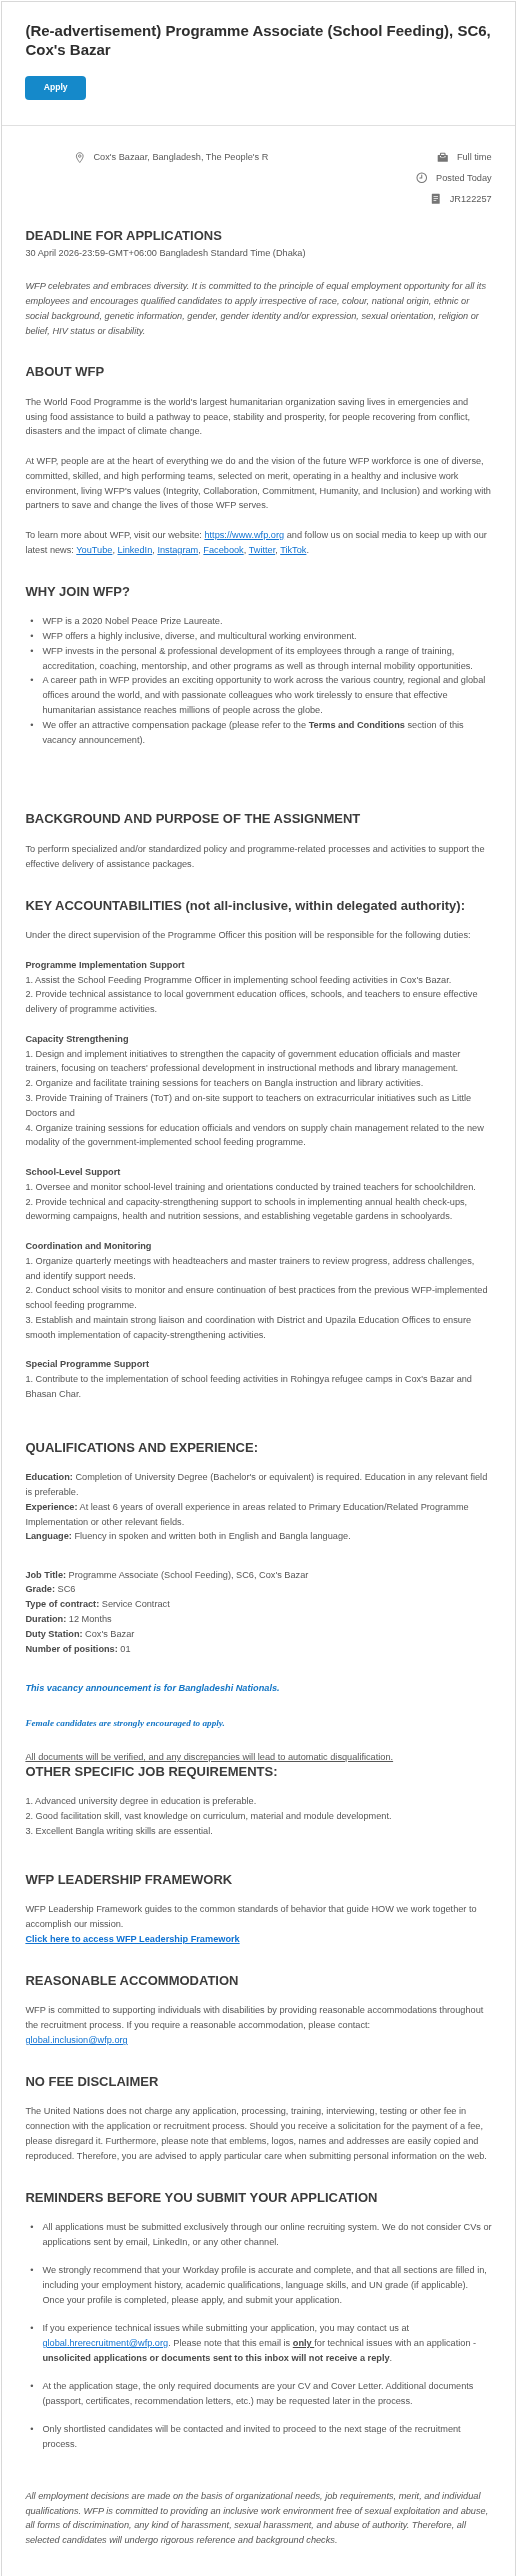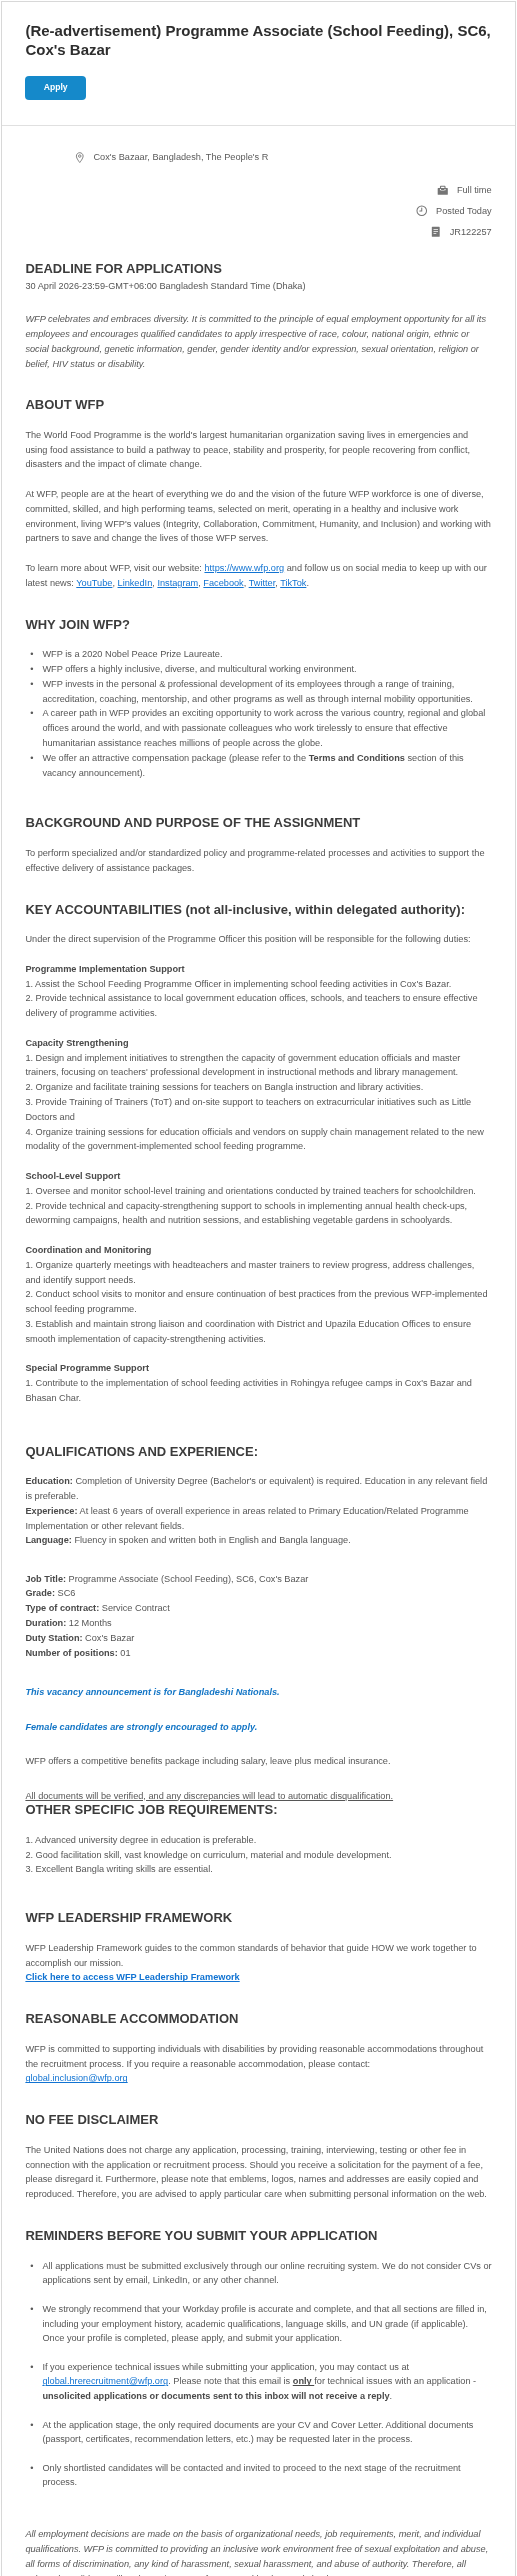--- a/index.html
+++ b/index.html
@@ -46,21 +46,21 @@
     padding:6.8px 18.4px;
     border:none;
     border-radius:4px;
     cursor:pointer;
     font-family:"Liberation Sans", sans-serif;
   }
   .divider{height:0.6px;background:var(--divider);}
   .content{padding:0 23.4px 37px;}
   .meta{display:flex;padding-top:24.6px;}
   .meta-left{width:243px;}
-  .meta-right{flex:1;margin-top:33px;}
+  .meta-right{flex:1;}
   .meta-row{display:flex;align-items:flex-start;margin-bottom:6.1px;color:#5a5a5a;justify-content:flex-end;}
   .meta-row .ic{width:13.5px;height:13.5px;margin-right:7.4px;flex:none;margin-top:0.6px;}
   .ic svg{display:block;}
   .sec-h{
     font-weight:bold;
     color:var(--heading);
     font-size:13px;
     margin:27px 0 0;
   }
   .para{margin:14.8px 0 0;}
@@ -83,21 +83,21 @@
   ul.dots.spaced li{margin-bottom:13.5px;}
   ul.dots.spaced li:last-child{margin-bottom:0;}
   .duty{margin-top:14.8px;}
   .duty .line{margin:0;}
   .notice{
     color:var(--notice);
     font-weight:bold;
     font-style:italic;
     margin:24.6px 0 0;
   }
-  .notice + .notice{margin-top:19.7px;}
+  .notice + .notice{margin-top:19.7px;font-family:Liberation Serif, serif;}
   .underline{text-decoration:underline;}
   .bu{font-weight:bold;text-decoration:underline;color:#4a4a4a;}
   .kv{margin:0;}
   .kv-block{margin-top:14.8px;}
   .gap-lg{margin-top:44px;}
   .link-line{margin:0;}
   .lead-link{font-weight:bold;}
 </style>
 </head>
 <body>
@@ -173,21 +173,21 @@
 
         <li><span>WFP offers a highly inclusive, diverse, and multicultural working environment.</span></li>
 
         <li><span>WFP invests in the personal &amp; professional development of its employees through a range of training, accreditation, coaching, mentorship, and other programs as well as through internal mobility opportunities.</span></li>
 
         <li><span>A career path in WFP provides an exciting opportunity to work across the various country, regional and global offices around the world, and with passionate colleagues who work tirelessly to ensure that effective humanitarian assistance reaches millions of people across the globe.</span></li>
 
         <li><span>We offer an attractive compensation package (please refer to the </span><span class="b">Terms and Conditions</span><span> section of this vacancy announcement).</span></li>
       </ul>
 
-    <h2 class="sec-h gap-lg" style="margin-top:36px">BACKGROUND AND PURPOSE OF THE ASSIGNMENT</h2>
+    <h2 class="sec-h gap-lg" style="margin-top:65px">BACKGROUND AND PURPOSE OF THE ASSIGNMENT</h2>
     <p class="para">To perform specialized and/or standardized policy and programme-related processes and activities to support the effective delivery of assistance packages.</p>
 
     <h2 class="sec-h">KEY ACCOUNTABILITIES (not all-inclusive, within delegated authority):</h2>
     <p class="para">Under the direct supervision of the Programme Officer this position will be responsible for the following duties:</p>
 
     <div class="duty">
       <div class="b">Programme Implementation Support</div>
       <div>
           <div class="line">1. Assist the School Feeding Programme Officer in implementing school feeding activities in Cox's Bazar.</div>
           <div class="line">2. Provide technical assistance to local government education offices, schools, and teachers to ensure effective delivery of programme activities.</div>
@@ -249,21 +249,20 @@
         <div class="kv"><span class="b">Duration:</span><span> 12 Months</span></div>
 
         <div class="kv"><span class="b">Duty Station:</span><span> Cox's Bazar</span></div>
 
         <div class="kv"><span class="b">Number of positions:</span><span> 01</span></div>
       </div>
 
     <p class="notice">This vacancy announcement is for Bangladeshi Nationals.</p>
     <p class="notice">Female candidates are strongly encouraged to apply.</p>
 
-    <p class="para" style="margin-top:19.7px">WFP offers a competitive benefits package including salary, leave plus medical insurance.</p>
 
     <p class="para underline" style="margin-top:19.7px;margin-bottom:0">All documents will be verified, and any discrepancies will lead to automatic disqualification.</p>
     <h2 class="sec-h" style="margin-top:0">OTHER SPECIFIC JOB REQUIREMENTS:</h2>
     <div class="kv-block">
 
     <div class="kv">1. Advanced university degree in education is preferable.</div>
         <div class="kv">2. Good facilitation skill, vast knowledge on curriculum, material and module development.</div>
         <div class="kv">3. Excellent Bangla writing skills are essential.</div>
       </div>
 

